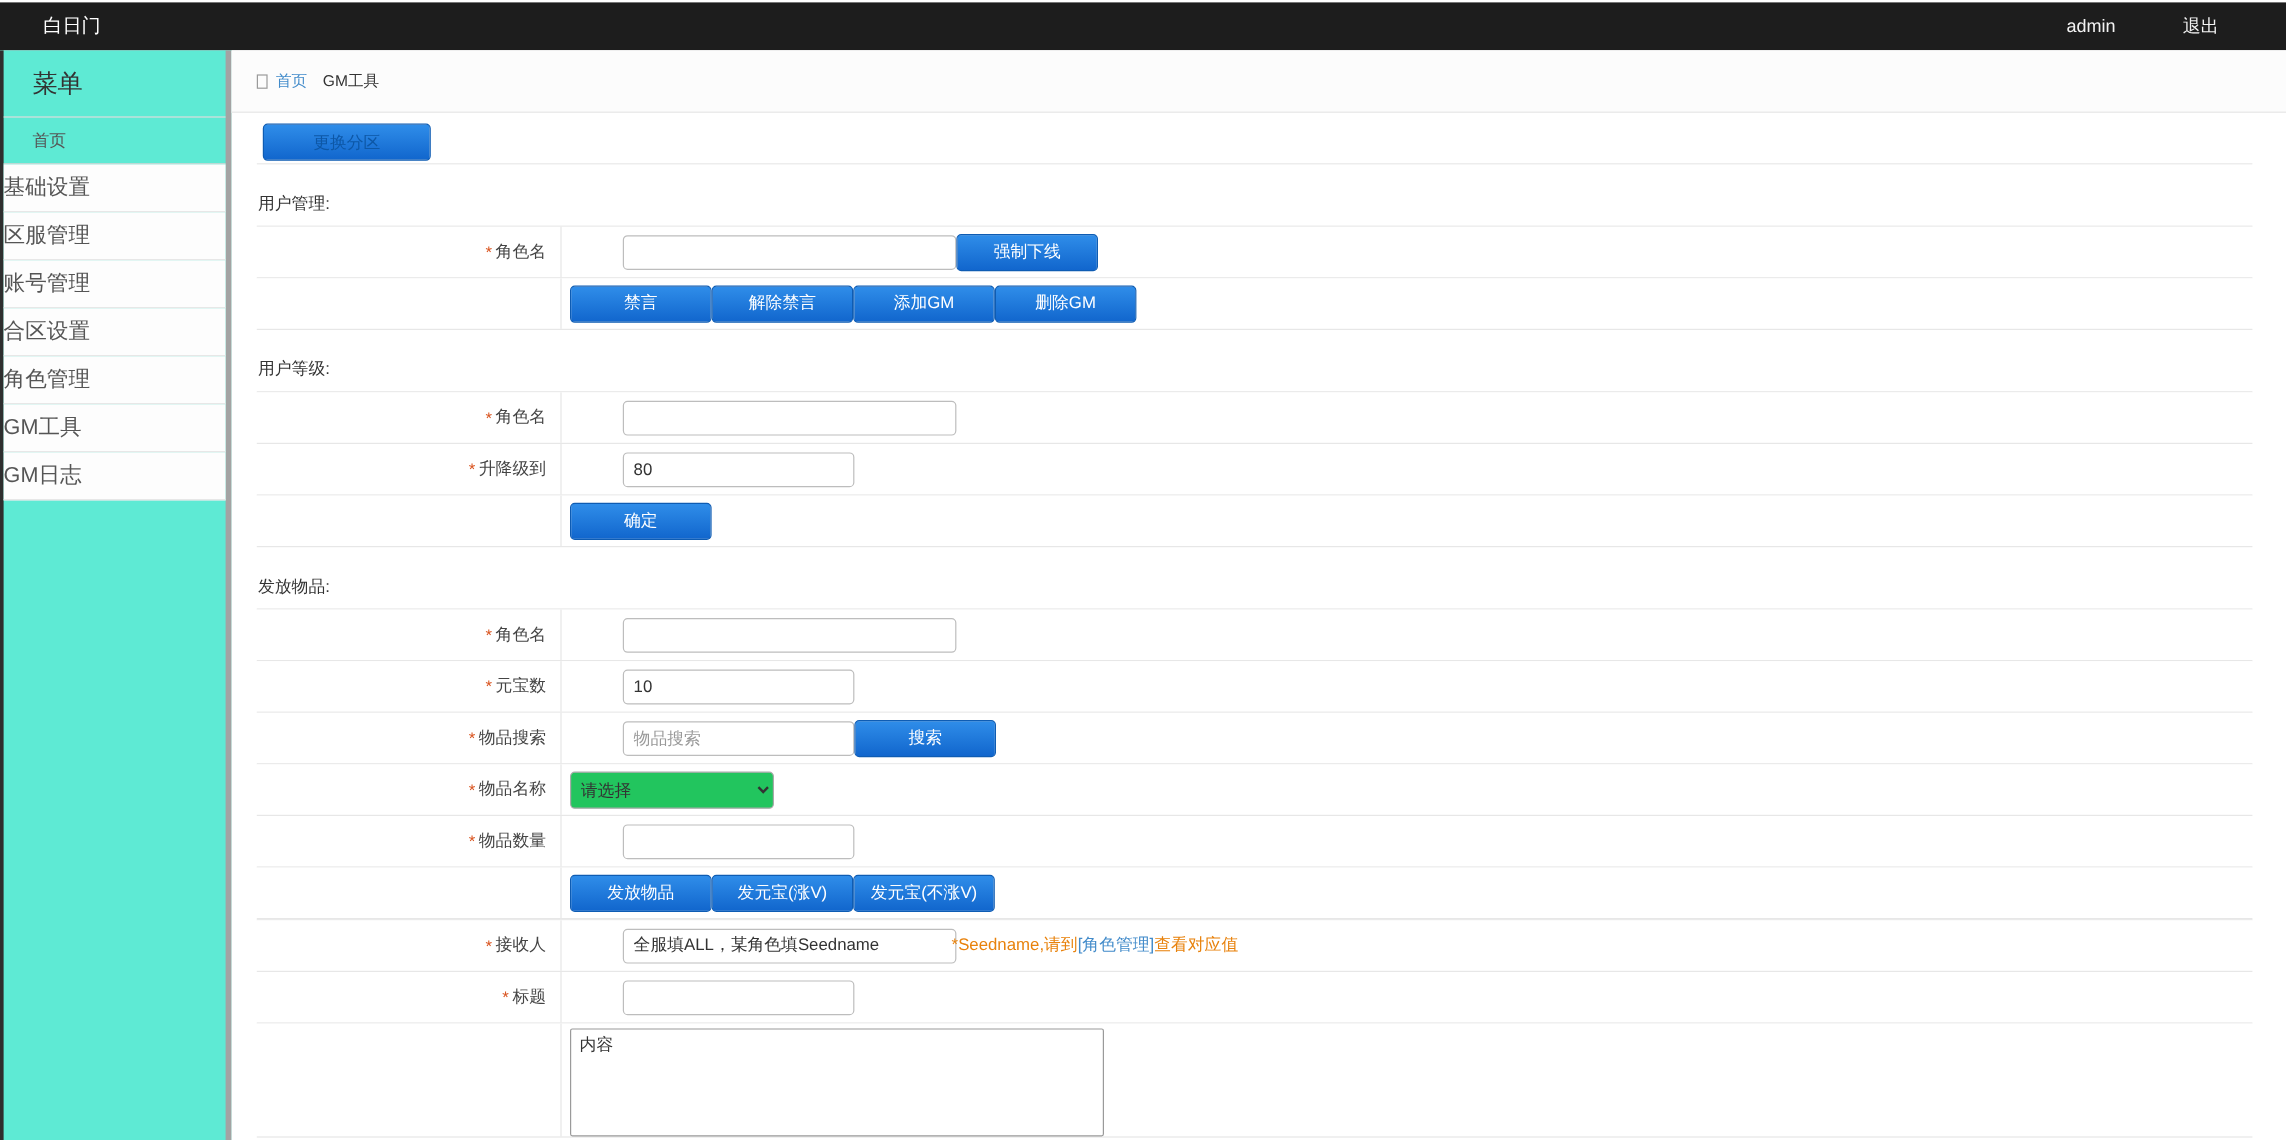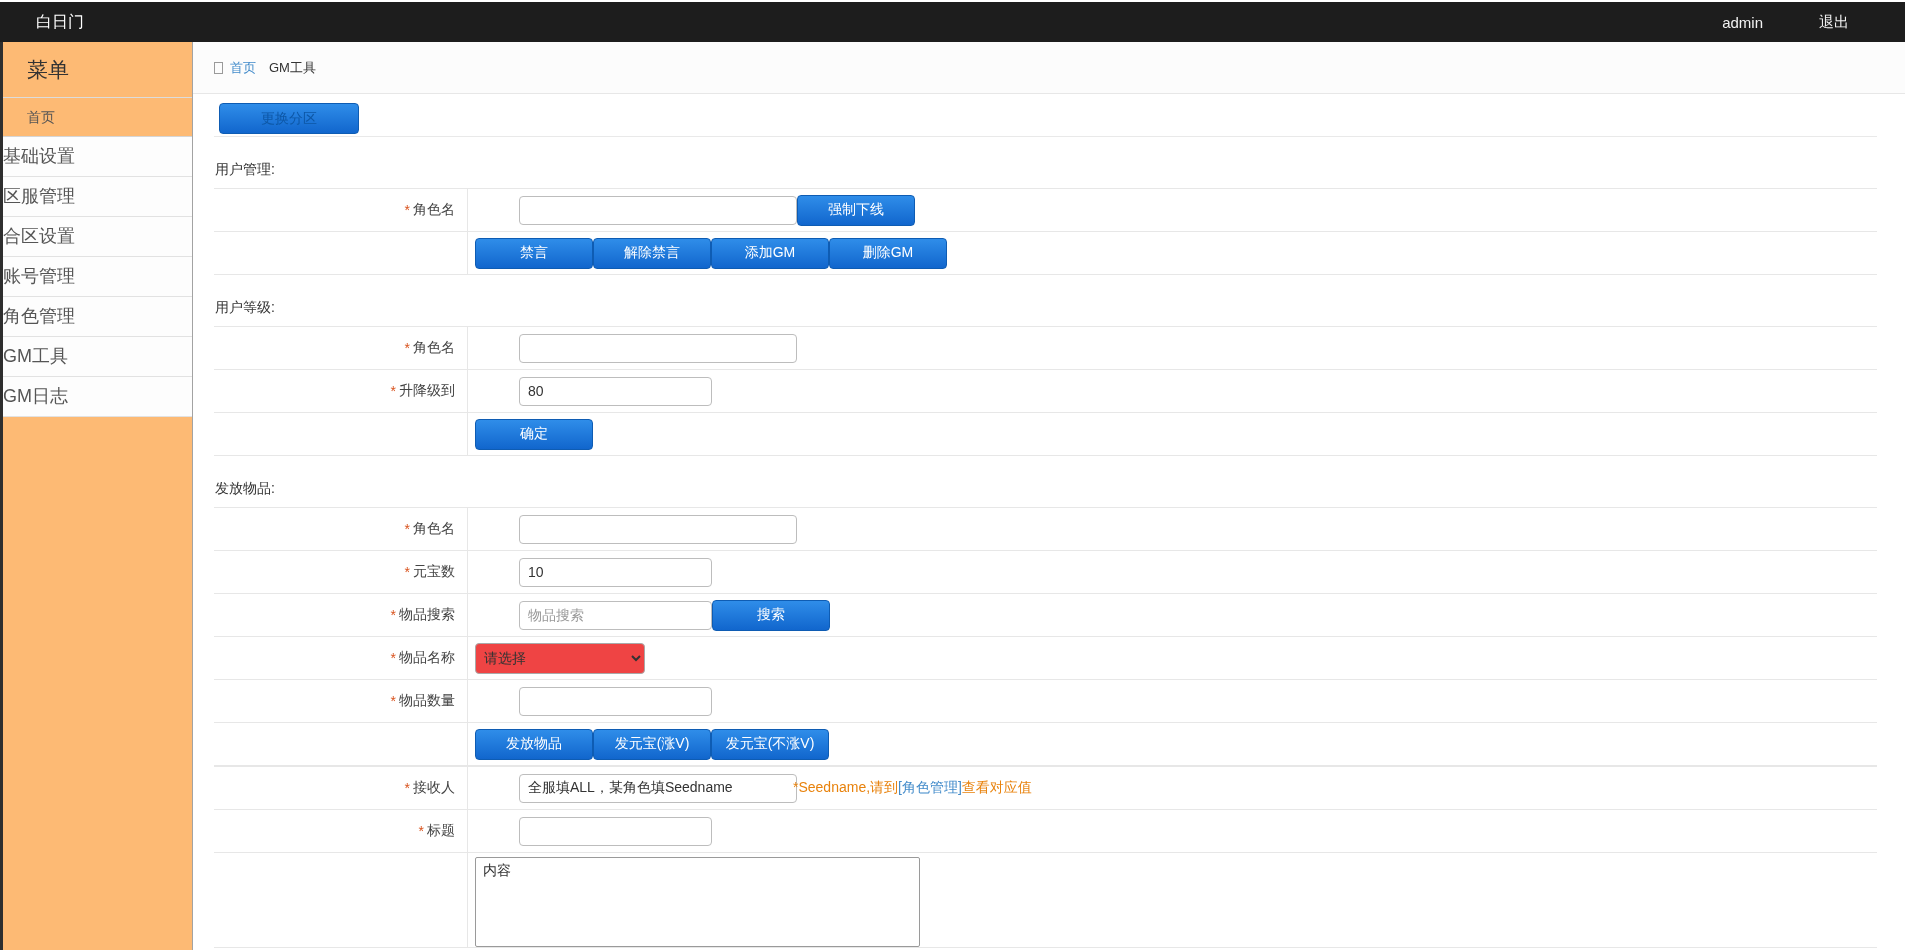--- a/index.html
+++ b/index.html
@@ -8,21 +8,21 @@
   .page { width:1905px; height:950px; display:flex; flex-direction:column; }
 
   
   .topbar { height:40px; margin-top:2px; background:#1d1d1d; display:flex; align-items:center; flex:0 0 auto; }
   .brand { color:#fff; font-size:16px; padding-left:36px; }
   .topbar-right { margin-left:auto; display:flex; align-items:center; gap:56px; padding-right:56px; }
   .topbar-right span { color:#f2f2f2; font-size:15px; cursor:pointer; }
 
   
   .body-wrap { flex:1; display:flex; min-height:0; }
-  .sidebar { flex:0 0 193px; width:193px; background:#fdba74; border-right:1px solid #a3a3a3;
+  .sidebar { flex:0 0 193px; width:193px; background:#5eead4; border-right:5px solid #a3a3a3;
     border-left:3px solid #2e2e2e; }
   .menu-title { font-size:21px; color:#333; padding:14px 0 13px 24px; }
   .side-home { height:40px; line-height:39px; padding-left:24px; border-top:1px solid #dcdcdc;
     border-bottom:1px solid #d5d5d5; color:#555; font-size:14px; cursor:pointer; }
   .side-item { height:40px; line-height:39px; background:#fdfdfd;
     border-bottom:1px solid #e2e2e2; color:#555; font-size:18px; cursor:pointer; }
 
   .main { flex:1; background:#fff; min-width:0; }
   .breadcrumb { height:52px; display:flex; align-items:center; padding-left:21px;
     background:#fcfcfc; border-bottom:1px solid #e7e7e7; font-size:13px; }
@@ -45,21 +45,21 @@
     padding-right:12px; border-right:1px solid #e7e7e7; font-size:14px; color:#444; }
   .fcell-content { flex:1; display:flex; align-items:center; padding-left:7px; gap:0; }
   .fcell-content.top-align { align-items:flex-start; padding-top:4px; }
   .req { color:#d9531e; margin-right:3px; }
 
   .tin { height:29px; border:1px solid #bdbdbd; border-radius:4px; padding:0 8px; font-size:14px;
     color:#333; outline:none;margin-left:44px; }
   .tin::placeholder { color:#999; }
   .tin-lg { width:278px; } .tin-sm { width:193px; }
   .tsel { width:170px; height:31px; border:1px solid #a9a9a9; border-radius:4px; font-size:14px;
-    color:#333; padding-left:4px; background:#ef4444; }
+    color:#333; padding-left:4px; background:#22c55e; }
   .tta { width:445px; height:90px; border:1px solid #9a9a9a; border-radius:2px; padding:4px 7px;
     font-size:14px; color:#333; resize:none; outline:none; font-family:inherit; }
   .hint { font-size:14px; margin-left:-4px; white-space:nowrap; }
 </style>
 </head>
 <body>
 
 <div class="page">
   <div class="topbar">
     <div class="brand">白日门</div>
@@ -69,22 +69,22 @@
     </div>
   </div>
 
   <div class="body-wrap">
     <aside class="sidebar">
       <div class="menu-title">菜单</div>
       <div class="side-home">首页</div>
       <div id="side-items">
           <div class="side-item">基础设置</div>
           <div class="side-item">区服管理</div>
+          <div class="side-item">账号管理</div>
           <div class="side-item">合区设置</div>
-          <div class="side-item">账号管理</div>
           <div class="side-item">角色管理</div>
           <div class="side-item">GM工具</div>
           <div class="side-item">GM日志</div>
         </div>
     </aside>
 
     <main class="main">
       <div class="breadcrumb">
         <span class="bc-icon"></span>
         <a class="bc-home">首页</a>

